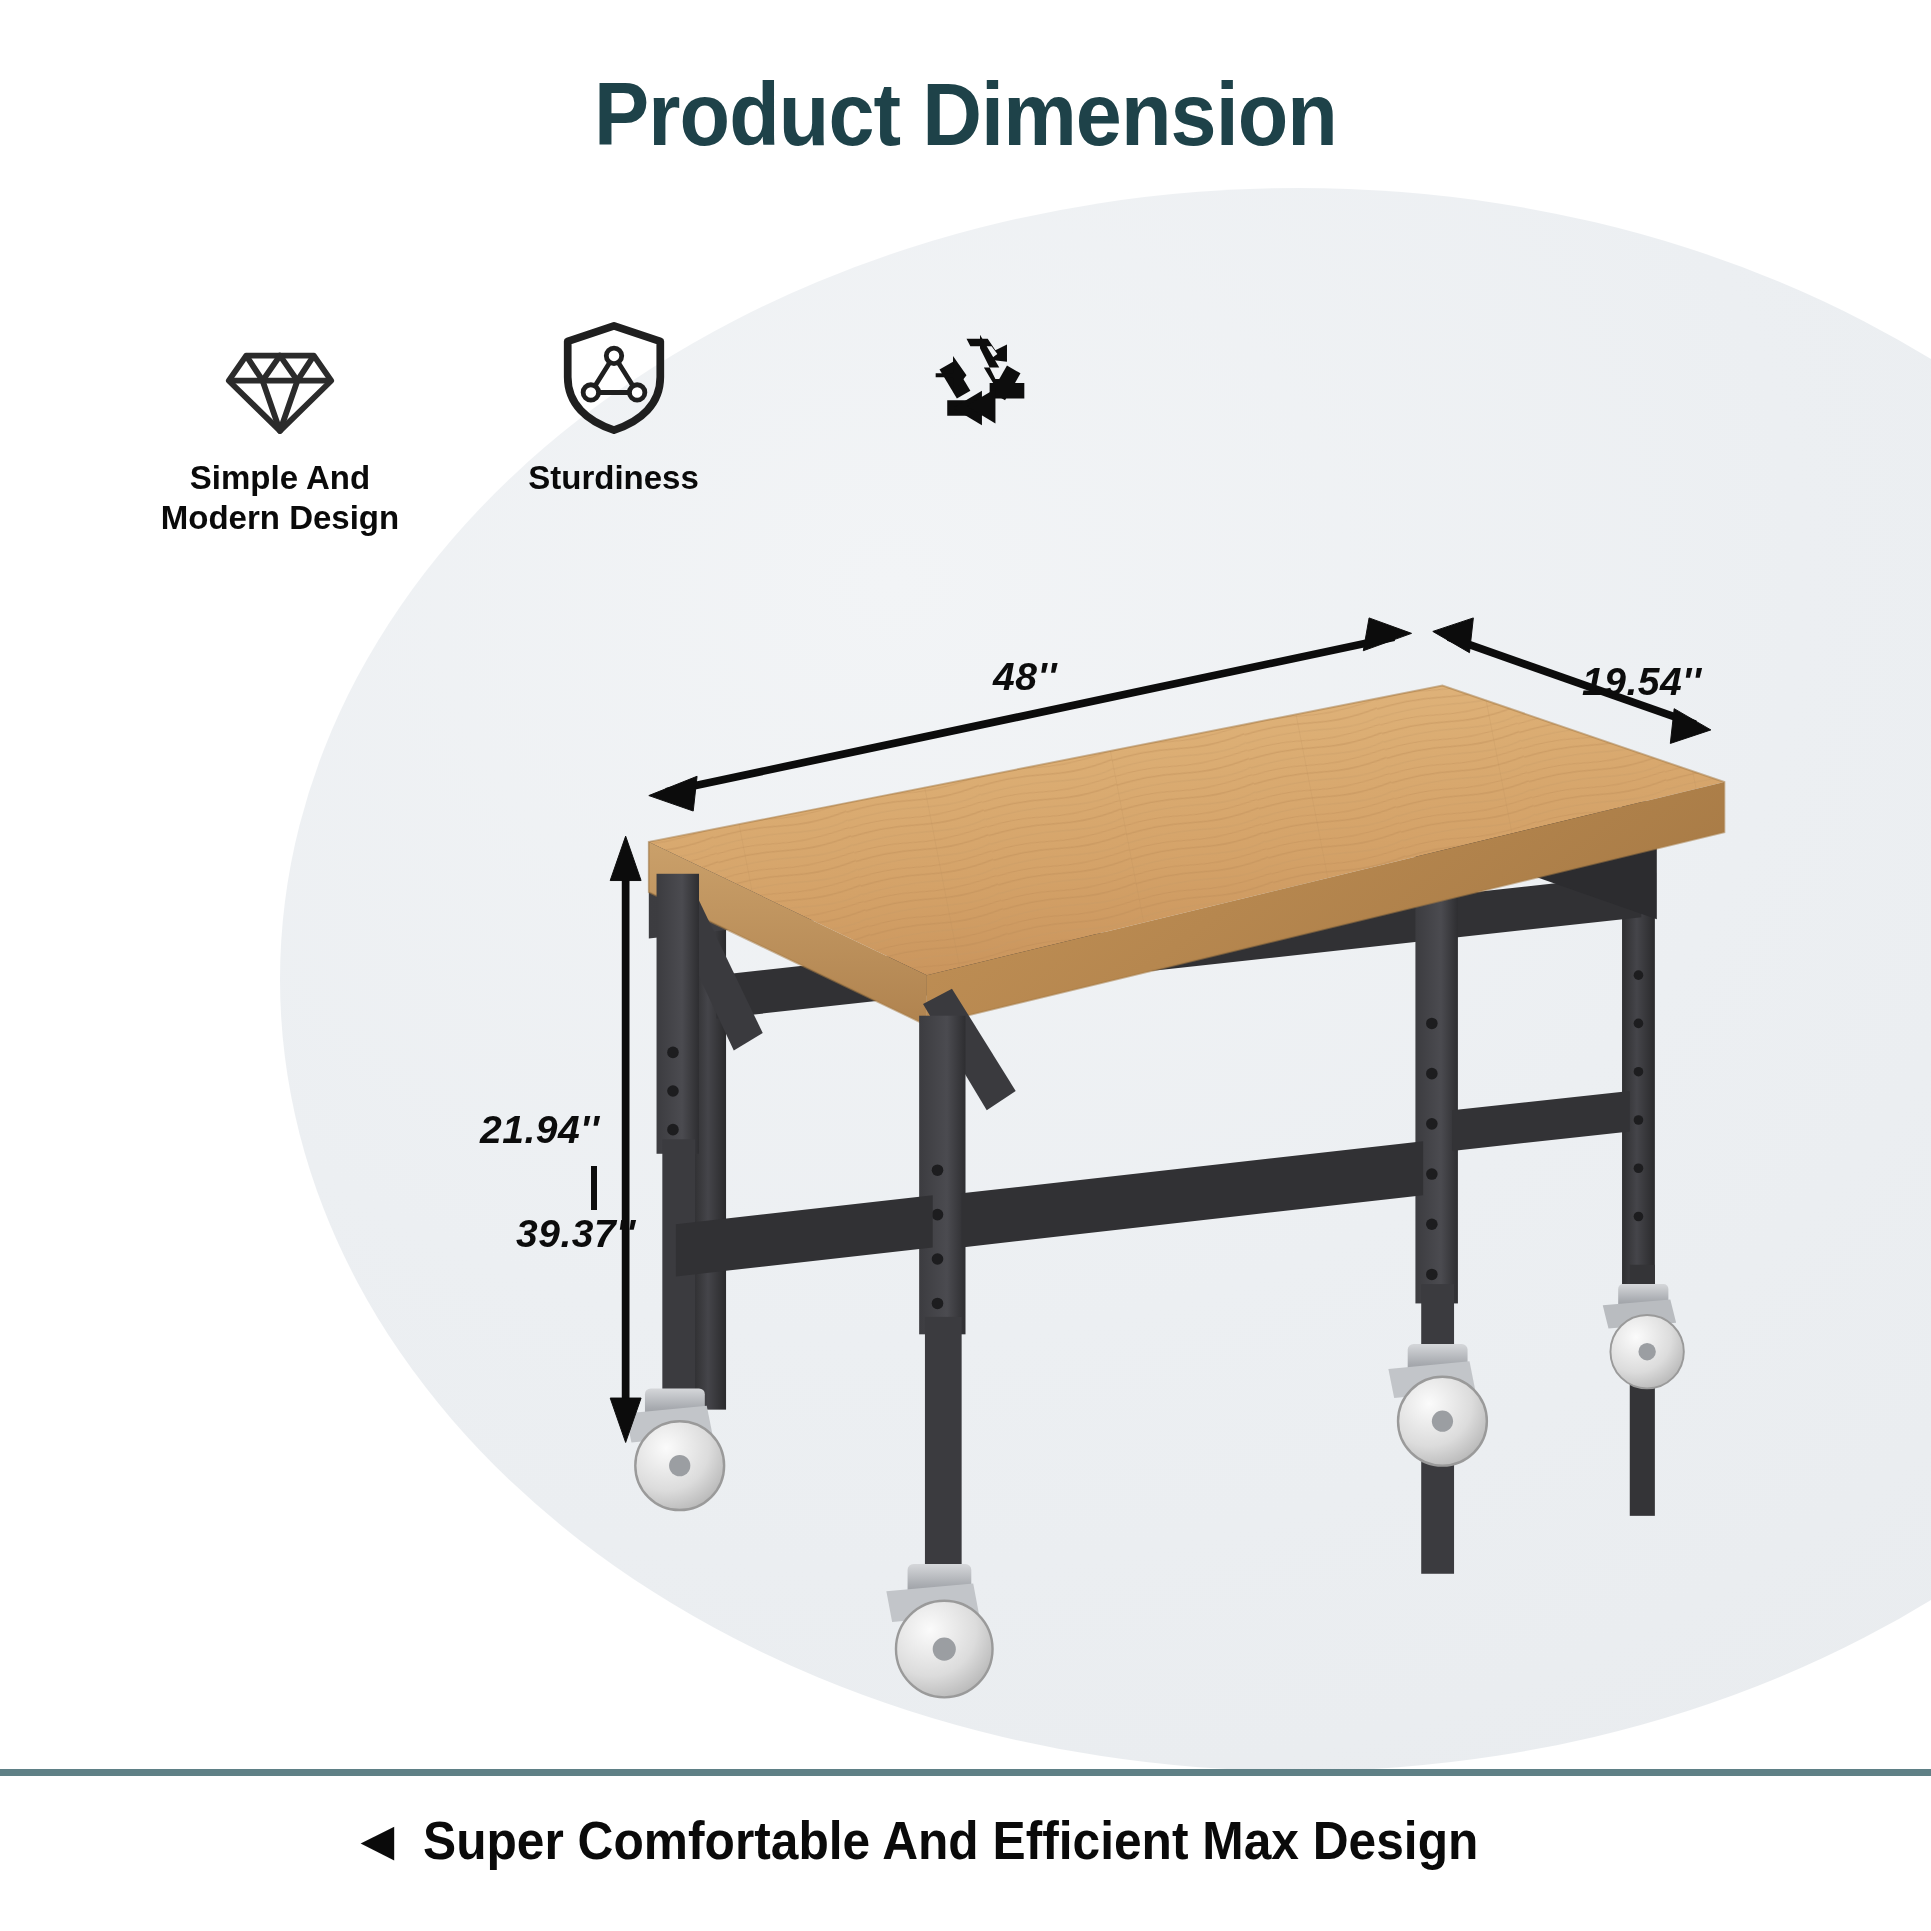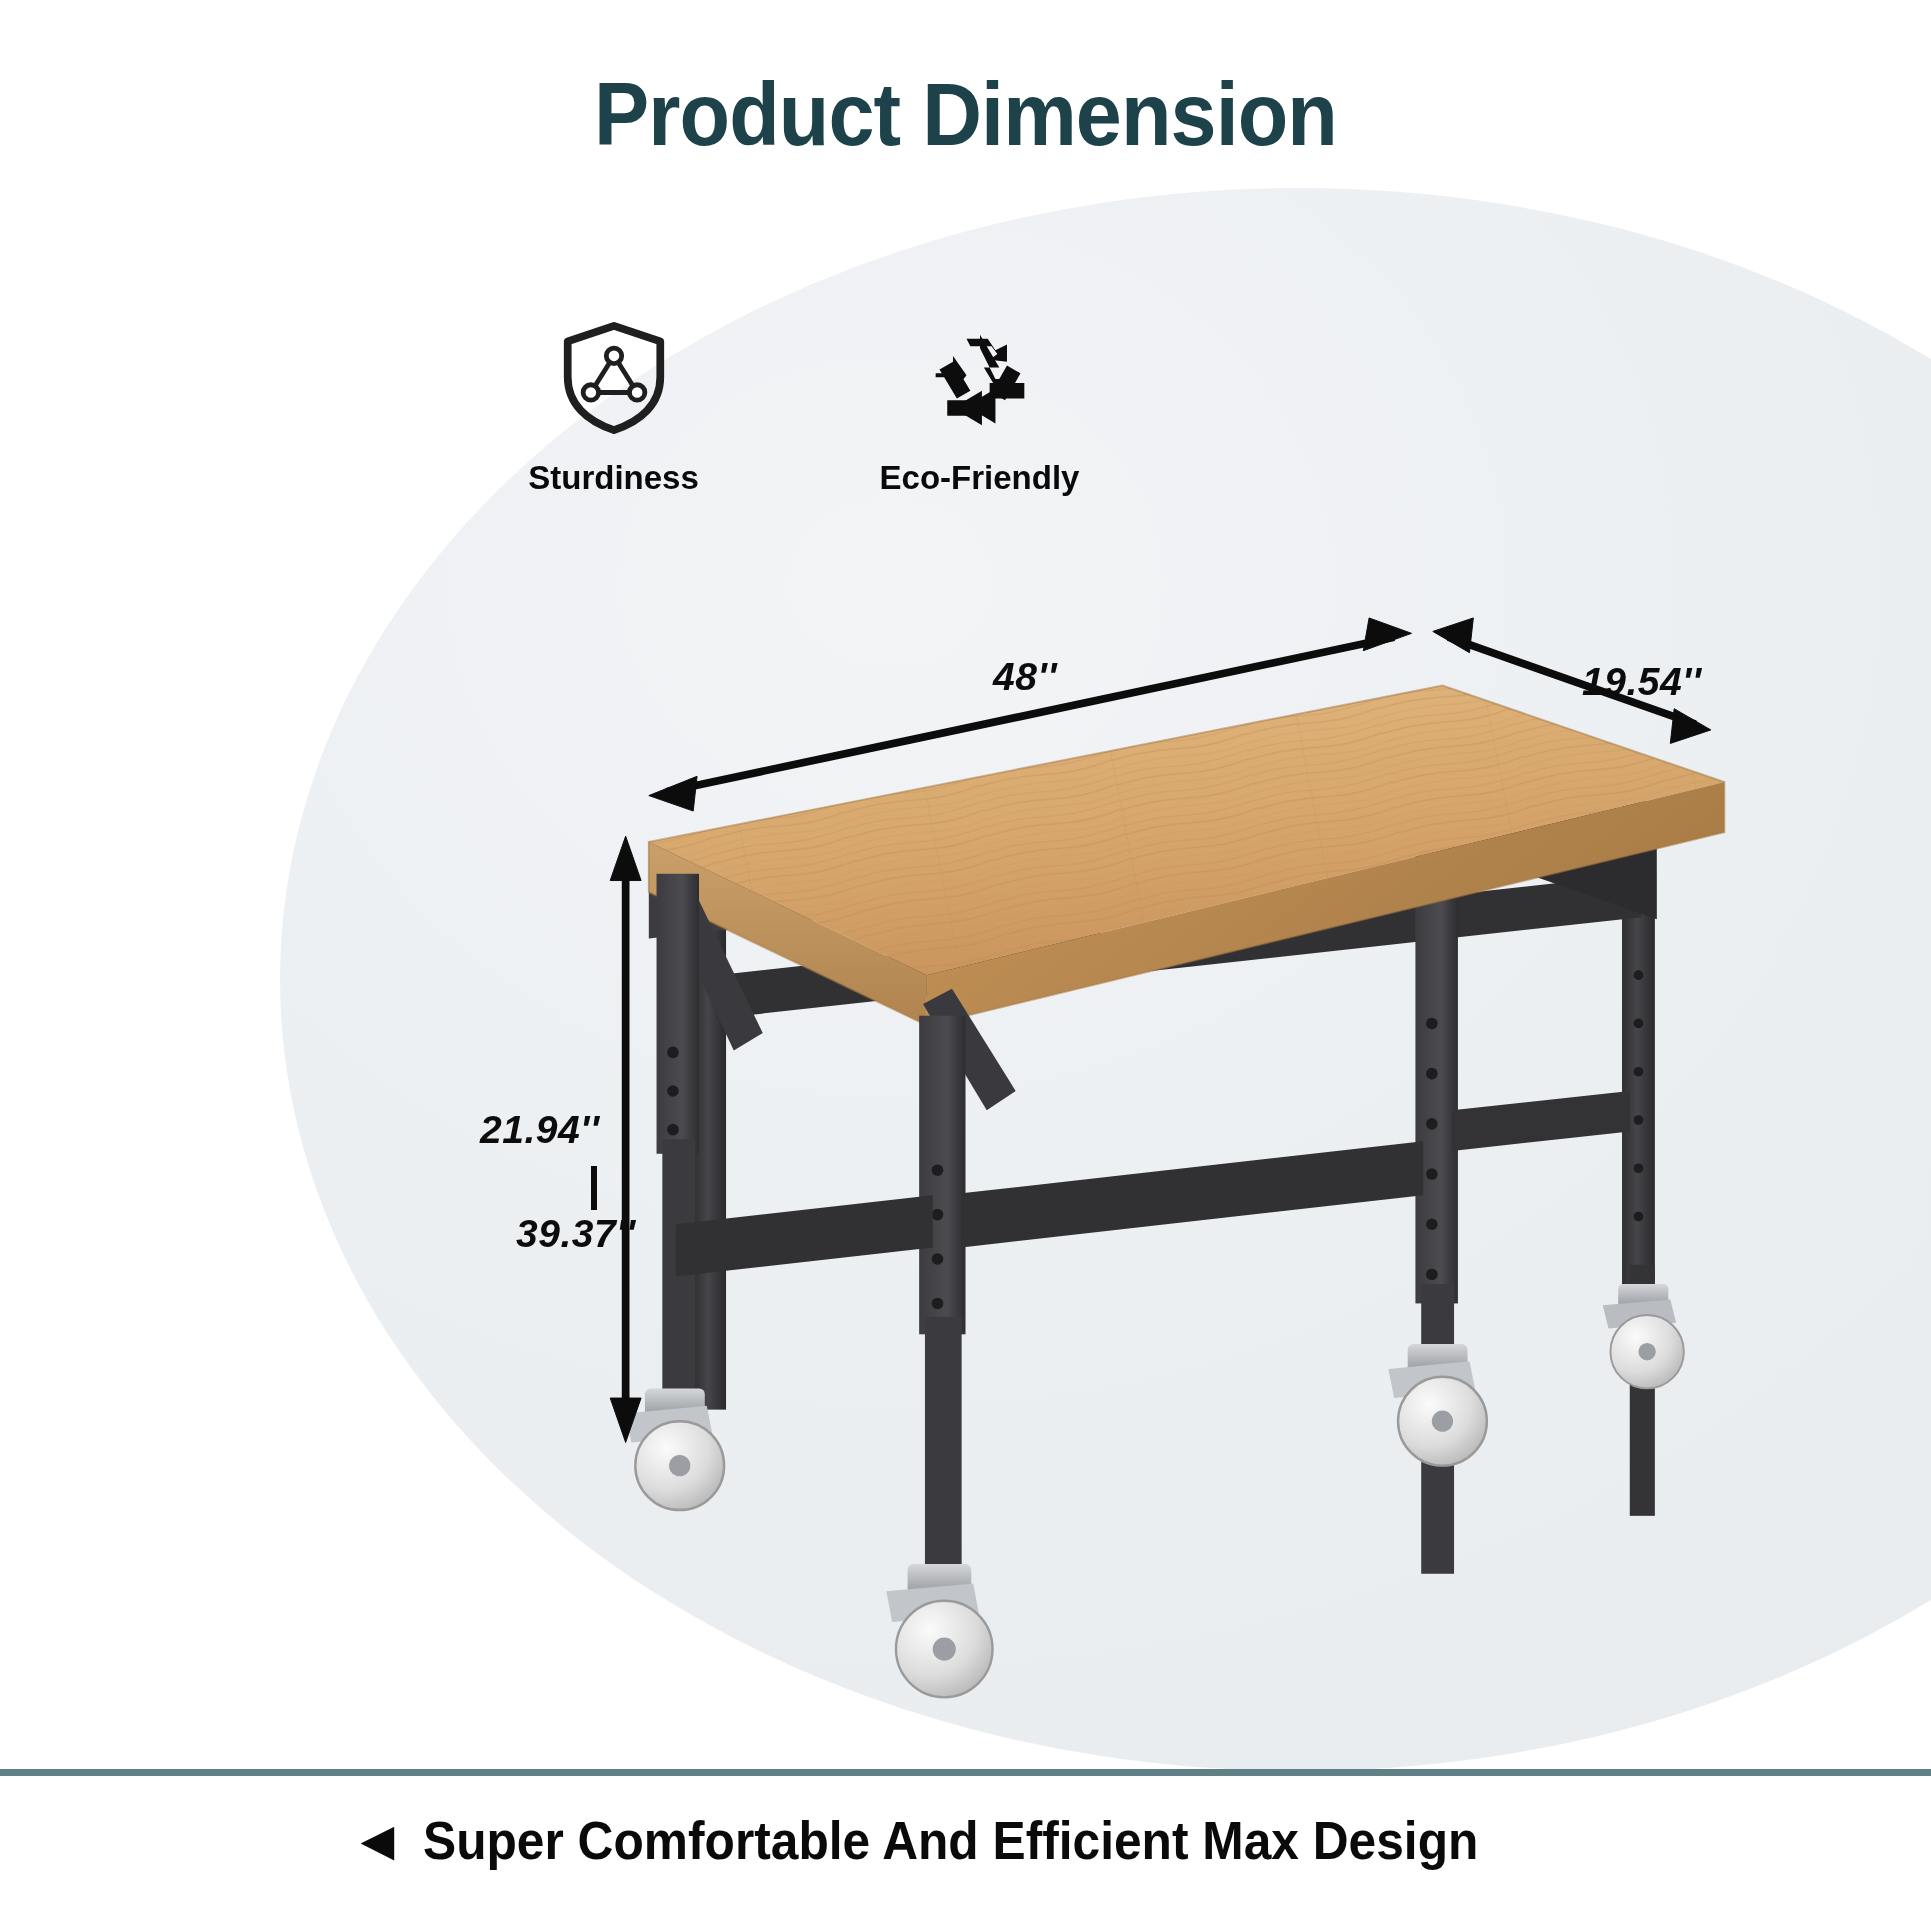--- a/index.html
+++ b/index.html
@@ -92,20 +92,34 @@
 </style>
 </head>
 <body>
 
 <div id="backdrop-circle"></div>
 
 <div id="page-title">Product Dimension</div>
 
 <div id="feature-row">
 
+  <div class="feature" id="feature-simple">
+    <div class="feat-icon">
+      <svg width="114" height="97" viewBox="0 0 118 100">
+        <g fill="none" stroke="#2b2b2b" stroke-width="6" stroke-linejoin="round">
+          <path d="M24 18 L94 18 L112 44 L59 96 L6 44 Z"></path>
+          <path d="M6 44 L112 44"></path>
+          <path d="M24 18 L41 44 L59 18 L77 44 L94 18"></path>
+          <path d="M41 44 L59 96 L77 44"></path>
+        </g>
+      </svg>
+    </div>
+    <div class="feat-label">Simple And
+Modern Design</div>
+  </div>
 
   <div class="feature" id="feature-sturdy">
     <div class="feat-icon">
       <svg width="108" height="114" viewBox="0 0 112 118">
         <path d="M56 5 L104 21 L104 58 C104 86 84 104 56 113 C28 104 8 86 8 58 L8 21 Z" fill="none" stroke="#1f1f1f" stroke-width="8" stroke-linejoin="round"></path>
         <g stroke="#1f1f1f" stroke-width="5" fill="none">
           <path d="M56 36 L80 74 L32 74 Z"></path>
         </g>
         <circle cx="56" cy="36" r="8" fill="#ffffff" stroke="#1f1f1f" stroke-width="5"></circle>
         <circle cx="32" cy="74" r="8" fill="#ffffff" stroke="#1f1f1f" stroke-width="5"></circle>
@@ -124,21 +138,20 @@
           <path d="M30 34 L48 64 L34 72 L16 42 Z"></path>
           <path d="M12 46 L30 46 L30 28 L44 48 L30 66 L30 50 L12 50 Z"></path>
           <path d="M24 74 L60 74 L60 90 L24 90 Z"></path>
           <path d="M60 64 L60 100 L30 82 Z"></path>
           <path d="M100 46 L84 74 L70 66 L86 38 Z"></path>
           <path d="M104 72 L68 72 L68 56 L104 56 Z"></path>
           <path d="M74 62 L74 98 L44 80 Z"></path>
         </g>
       </svg>
     </div>
-    <div class="feat-label">Eco-Friendly</div>
   </div>
 </div>
 
 <div id="bench-stage">
 <svg width="1931" height="1931" viewBox="0 0 2000 2000">
   <defs>
 
     <linearGradient id="woodTop" x1="0" y1="0" x2="0.35" y2="1">
       <stop offset="0%" stop-color="#e3b983"></stop>
       <stop offset="35%" stop-color="#dcae74"></stop>

